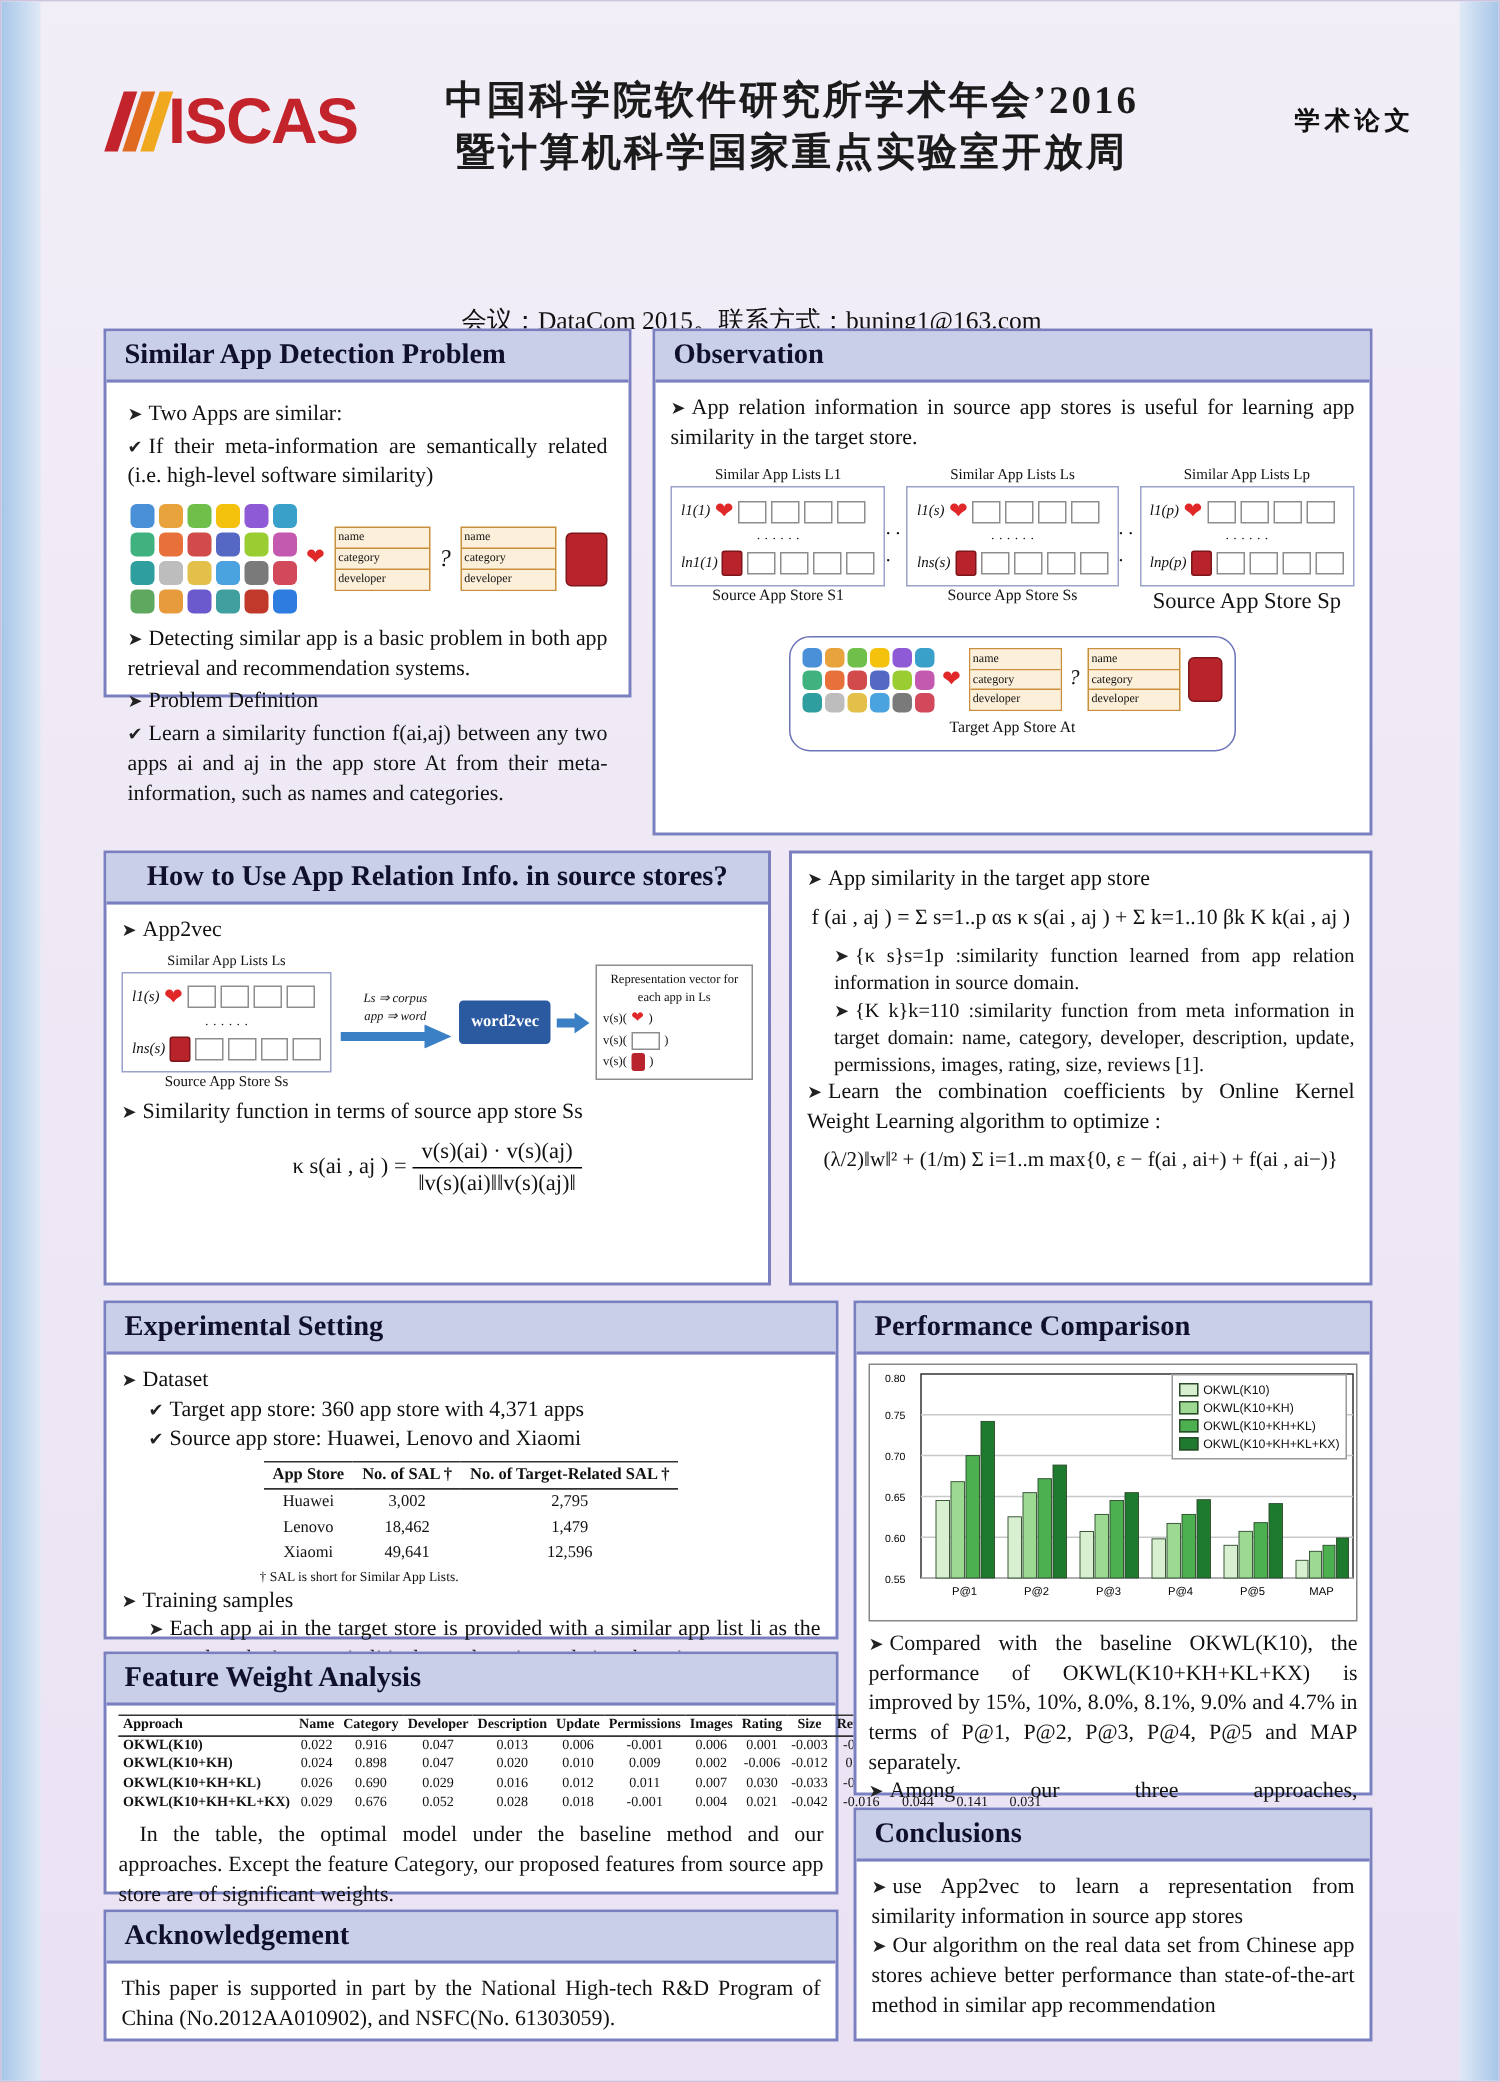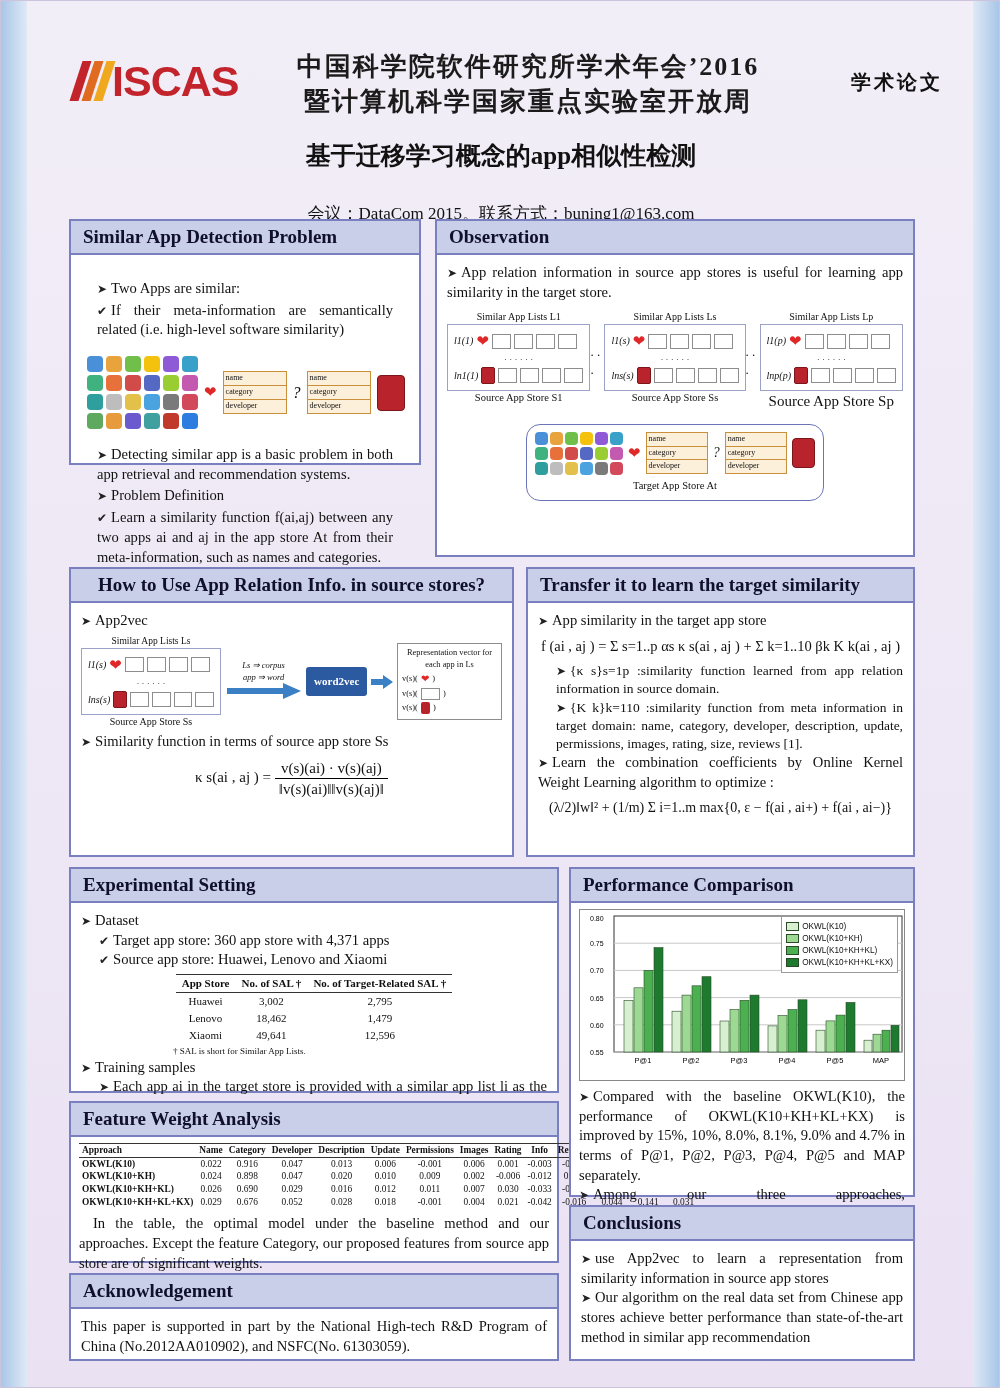--- a/index.html
+++ b/index.html
@@ -39,21 +39,21 @@
     transform:skewX(-18deg);margin-right:3px;
   }
   .logo .slash.s2{background:#e06a20;}
   .logo .slash.s3{background:#f0a81e;}
   .conf-cn{
     position:absolute;left:227px;top:22px;width:520px;
     text-align:center;font-weight:bold;font-size:26px;line-height:1.35;
     color:#1b1b1b;letter-spacing:2px;
   }
   .paper-type{
-    position:absolute;right:18px;top:42px;font-weight:bold;font-size:20px;letter-spacing:3px;margin-left:46px;
+    position:absolute;right:18px;top:42px;font-weight:bold;font-size:17px;letter-spacing:3px;margin-left:46px;
   }
   .title{
     position:absolute;left:0;top:112px;width:920px;text-align:center;
     font-weight:bold;font-size:25px;
   }
   .authors{
     position:absolute;left:0;top:150px;width:920px;text-align:center;font-size:17px;
   }
   .meeting{
     position:absolute;left:0;top:175px;width:920px;text-align:center;font-size:17px;
@@ -69,21 +69,21 @@
   .panel-head{
     background:#c9cfe9;
     border-bottom:2px solid #7a7fc0;
     font-weight:bold;font-size:19px;
     padding:5px 12px;
     color:#10102b;
   }
   .panel-body{padding:8px 10px;font-size:14.6px;line-height:1.35;}
   .arrow::before{content:"\27A4";font-size:12px;margin-right:4px;color:#222;}
   .check::before{content:"\2714";font-size:12px;margin-right:4px;color:#222;}
-  ul.plain{list-style:none;margin:16px;padding:0;}
+  ul.plain{list-style:none;margin:4px;padding:0;}
   ul.plain li{margin:2px 0;text-align:justify;}
   .ind1{margin-left:18px;}
 
   
   .appgrid{display:grid;grid-template-columns:repeat(6,16px);grid-gap:3px;}
   .appgrid div{width:16px;height:16px;border-radius:4px;}
   .metacard{
     width:62px;border:1px solid #c98f3a;background:#fff;font-size:8px;
   }
   .metacard div{border-bottom:1px solid #c98f3a;padding:1px 2px;background:#fdf0da;}
@@ -130,21 +130,20 @@
       <span class="slash"></span>
       <span class="slash s2"></span>
       <span class="slash s3"></span>
       <span>ISCAS</span>
     </div>
     <div class="conf-cn">
       <div>中国科学院软件研究所学术年会’2016</div>
       <div>暨计算机科学国家重点实验室开放周</div>
     </div>
     <div class="paper-type">学术论文</div>
-    <div class="title">基于迁移学习概念的app相似性检测</div>
     <div class="meeting">会议：DataCom 2015。联系方式：buning1@163.com</div>
   </div>
 
   <div class="panel" style="left:68px;top:218px;width:352px;height:246px;">
     <div class="panel-head">Similar App Detection Problem</div>
     <div class="panel-body">
       <ul class="plain">
         <li class="arrow">Two Apps are similar:</li>
         <li class="check ind1">If their meta-information are semantically related (i.e. high-level software similarity)</li>
       </ul>
@@ -394,21 +393,20 @@
         <span>κ s(ai , aj ) =</span>
         <span class="frac">
           <span class="num" style="display:block;">v(s)(ai) · v(s)(aj)</span>
           <span class="den" style="display:block;text-align:right;">‖v(s)(ai)‖‖v(s)(aj)‖</span>
         </span>
       </div>
     </div>
   </div>
 
   <div class="panel" style="left:525px;top:566px;width:389px;height:290px;">
-    <div class="panel-head">Transfer it to learn the target similarity</div>
     <div class="panel-body">
       <div class="arrow">App similarity in the target app store</div>
       <div class="formula" style="font-size:14.5px;">f (ai , aj ) = Σ s=1..p αs κ s(ai , aj ) + Σ k=1..10 βk K k(ai , aj )</div>
       <div class="arrow ind1" style="text-align:justify;font-size:13.5px;">{κ s}s=1p :similarity function learned from app relation information in source domain.</div>
       <div class="arrow ind1" style="text-align:justify;font-size:13.5px;">{K k}k=110 :similarity function from meta information in target domain: name, category, developer, description, update, permissions, images, rating, size, reviews [1].</div>
       <div class="arrow" style="text-align:justify;">Learn the combination coefficients by Online Kernel Weight Learning algorithm to optimize :</div>
       <div class="formula" style="font-size:14px;">(λ/2)‖w‖² + (1/m) Σ i=1..m max{0, ε − f(ai , ai+) + f(ai , ai−)}</div>
     </div>
   </div>
 
@@ -461,21 +459,21 @@
             <tr>
           <th class="lead" style="text-align:left">Approach</th>
           <th>Name</th>
           <th>Category</th>
           <th>Developer</th>
           <th>Description</th>
           <th>Update</th>
           <th>Permissions</th>
           <th>Images</th>
           <th>Rating</th>
-          <th>Info</th>
+          <th>Size</th>
           <th>Reviews</th>
           <th>Huawei</th>
           <th>Lenovo</th>
           <th>Xiaomi</th>
         </tr>
           </thead>
         <tbody>
           <tr>
             <td class="lead">OKWL(K10)</td>
             <td>0.022</td>

